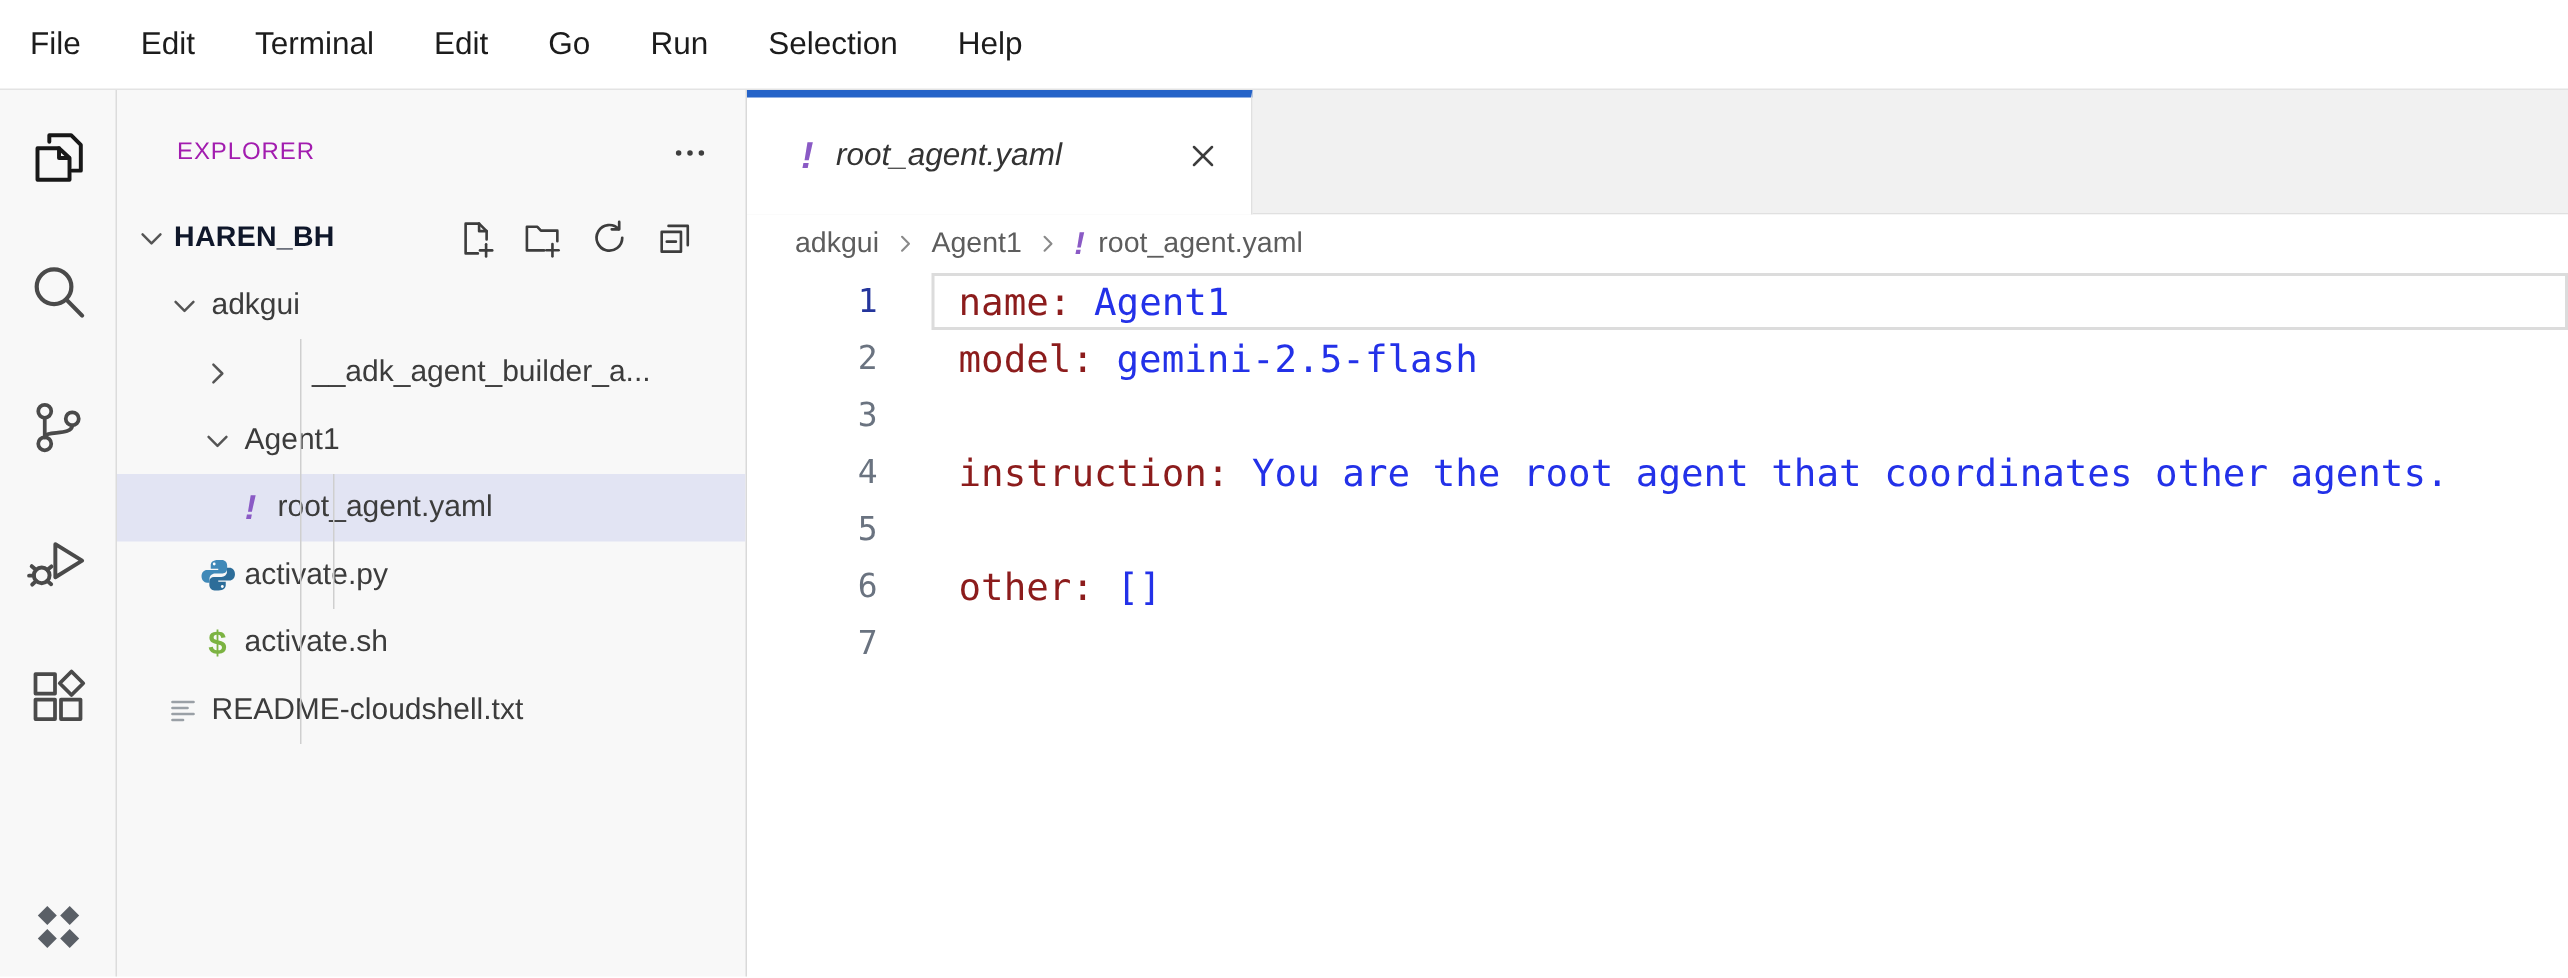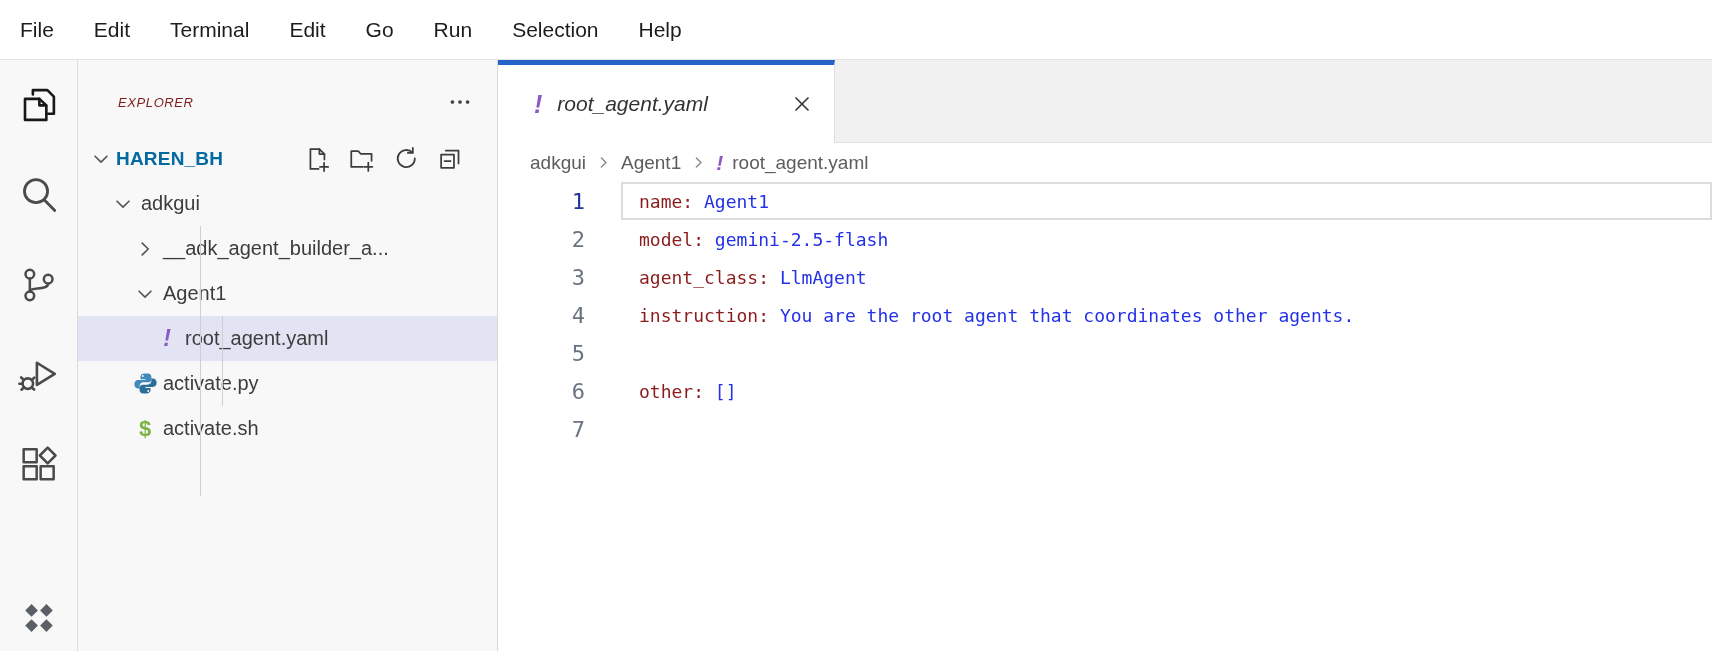--- a/index.html
+++ b/index.html
@@ -23,25 +23,25 @@
     display:flex; flex-direction:column; align-items:center; padding-top:22px; }
   .act-icon { width:46px; height:46px; margin-bottom:44px; color:#4a4a4a;
     display:flex; align-items:center; justify-content:center; }
   .act-icon.active { color:#181818; }
   .act-icon.bottom { margin-top:auto; margin-bottom:10px; color:#5a5f66; }
 
   
   .sidebar { width:420px; flex:none; background:#f8f8f8; border-right:1px solid #d9d9d9;
     position:relative; overflow:hidden; }
   .sidebar-header { height:76px; display:flex; align-items:center; padding:8px 24px 0 40px; }
-  .sidebar-title { font-size:13px; letter-spacing:.6px; color:#7f1d1d; flex:1;font-style:italic; }
+  .sidebar-title { font-size:16px; letter-spacing:.6px; color:#a21caf; flex:1; }
   .more-btn { color:#3f3f3f; }
   .section-row { height:45px; display:flex; align-items:center; padding-left:10px; }
   .twist { width:26px; height:26px; flex:none; color:#555; display:flex; align-items:center; justify-content:center; }
-  .section-name { font-weight:700; font-size:19px; color:#0369a1; margin-left:2px; flex:1; letter-spacing:.2px; }
+  .section-name { font-weight:700; font-size:19px; color:#0f172a; margin-left:2px; flex:1; letter-spacing:.2px; }
   .section-actions { display:flex; gap:14px; padding-right:32px; color:#3d3d3d; }
   .section-actions .s-act { width:30px; height:30px; display:flex; align-items:center; justify-content:center; }
 
   .tree-row { height:45px; display:flex; align-items:center; position:relative; }
   .tree-row.selected { background:#e2e4f3; }
   .file-ic { width:26px; height:26px; flex:none; display:flex; align-items:center; justify-content:center; }
   .tree-label { font-size:20px; color:#3c3c3c; margin-left:5px; white-space:nowrap; }
   .yaml-glyph { color:#8a5ac5; font-weight:700; font-style:italic; font-size:23px; line-height:1; }
   .shell-glyph { color:#7cb342; font-weight:700; font-size:22px; line-height:1; }
   .indent-guide { position:absolute; width:1px; background:#cfcfcf; }
@@ -62,21 +62,21 @@
   .crumb { white-space:nowrap; }
   .crumb-sep { color:#8a8a8a; display:flex; }
   .crumb-yaml { color:#8a5ac5; font-weight:700; font-style:italic; font-size:21px; }
 
   .code-area { position:relative; flex:1; font-family:"DejaVu Sans Mono", monospace; }
   .line-box { position:absolute; left:123px; right:0; top:0; height:38px;
     border:2px solid #dcdcdc; pointer-events:none; }
   .code-line { height:38px; display:flex; align-items:center; }
   .ln { width:87px; flex:none; text-align:right; font-size:22px; color:#6a7380; }
   .code-line.active .ln { color:#24359c; }
-  .code-text { margin-left:54px; font-size:18px; white-space:pre; }
+  .code-text { margin-left:54px; font-size:25px; white-space:pre; }
   .k { color:#8c1c1c; }
   .v { color:#2331e8; }
 </style>
 </head>
 <body>
 
 <div class="menubar" id="menubar">
     <span class="menu-item">File</span>
     <span class="menu-item">Edit</span>
     <span class="menu-item">Terminal</span>
@@ -192,21 +192,21 @@
     </div>
     <div id="tree">
         <div class="tree-row" style="padding-left: 32px;">
           <span class="file-ic" style="color: rgb(85, 85, 85);">
             <svg width="22" height="22" viewBox="0 0 24 24" fill="none" stroke="currentColor" stroke-linecap="round" stroke-linejoin="round" stroke-width="1.8">
               <polyline points="5.5,9 12,15.5 18.5,9"></polyline>
             </svg>
           </span>
           <span class="tree-label">adkgui</span>
         </div>
-        <div class="tree-row" style="padding-left: 54px;">
+        <div class="tree-row" style="padding-left: 54px; gap: 45px;">
           <span class="file-ic" style="color: rgb(85, 85, 85);">
             <svg width="22" height="22" viewBox="0 0 24 24" fill="none" stroke="currentColor" stroke-linecap="round" stroke-linejoin="round" stroke-width="1.8">
               <polyline points="9,5.5 15.5,12 9,18.5"></polyline>
             </svg>
           </span>
           <span class="tree-label">__adk_agent_builder_a...</span>
         </div>
         <div class="tree-row" style="padding-left: 54px;">
           <span class="file-ic" style="color: rgb(85, 85, 85);">
             <svg width="22" height="22" viewBox="0 0 24 24" fill="none" stroke="currentColor" stroke-linecap="round" stroke-linejoin="round" stroke-width="1.8">
@@ -230,20 +230,31 @@
               <circle fill="#fff" cx="14.6" cy="19.2" r="0.9"></circle>
             </svg>
           </span>
           <span class="tree-label">activate.py</span>
         </div>
         <div class="tree-row" style="padding-left: 54px;">
           <span class="file-ic">
             <span class="shell-glyph">$</span>
           </span>
           <span class="tree-label">activate.sh</span>
+        </div>
+        <div class="tree-row" style="padding-left: 32px;">
+          <span class="file-ic">
+            <svg width="24" height="24" viewBox="0 0 24 24" fill="none" stroke="#9aa0a6" stroke-width="1.8" stroke-linecap="round">
+              <line x1="4" y1="6" x2="18" y2="6"></line>
+              <line x1="4" y1="10" x2="14" y2="10"></line>
+              <line x1="4" y1="14" x2="18" y2="14"></line>
+              <line x1="4" y1="18" x2="11" y2="18"></line>
+            </svg>
+          </span>
+          <span class="tree-label">README-cloudshell.txt</span>
         </div>
       </div>
     <div class="indent-guide guide-a"></div>
     <div class="indent-guide guide-b"></div>
   </div>
 
   <div class="editor-group">
     <div class="tabbar">
       <div class="tab">
         <span class="tab-excl">!</span>
@@ -277,21 +288,20 @@
     <div class="code-line active">
           <span class="ln">1</span>
           <span class="code-text"><span class="k">name:</span><span class="v"> Agent1</span></span>
         </div>
         <div class="code-line">
           <span class="ln">2</span>
           <span class="code-text"><span class="k">model:</span><span class="v"> gemini-2.5-flash</span></span>
         </div>
         <div class="code-line">
           <span class="ln">3</span>
-          <span class="code-text"><span class="k">agent_class:</span><span class="v"> LlmAgent</span></span>
         </div>
         <div class="code-line">
           <span class="ln">4</span>
           <span class="code-text"><span class="k">instruction:</span><span class="v"> You are the root agent that coordinates other agents.</span></span>
         </div>
         <div class="code-line">
           <span class="ln">5</span>
         </div>
         <div class="code-line">
           <span class="ln">6</span>

